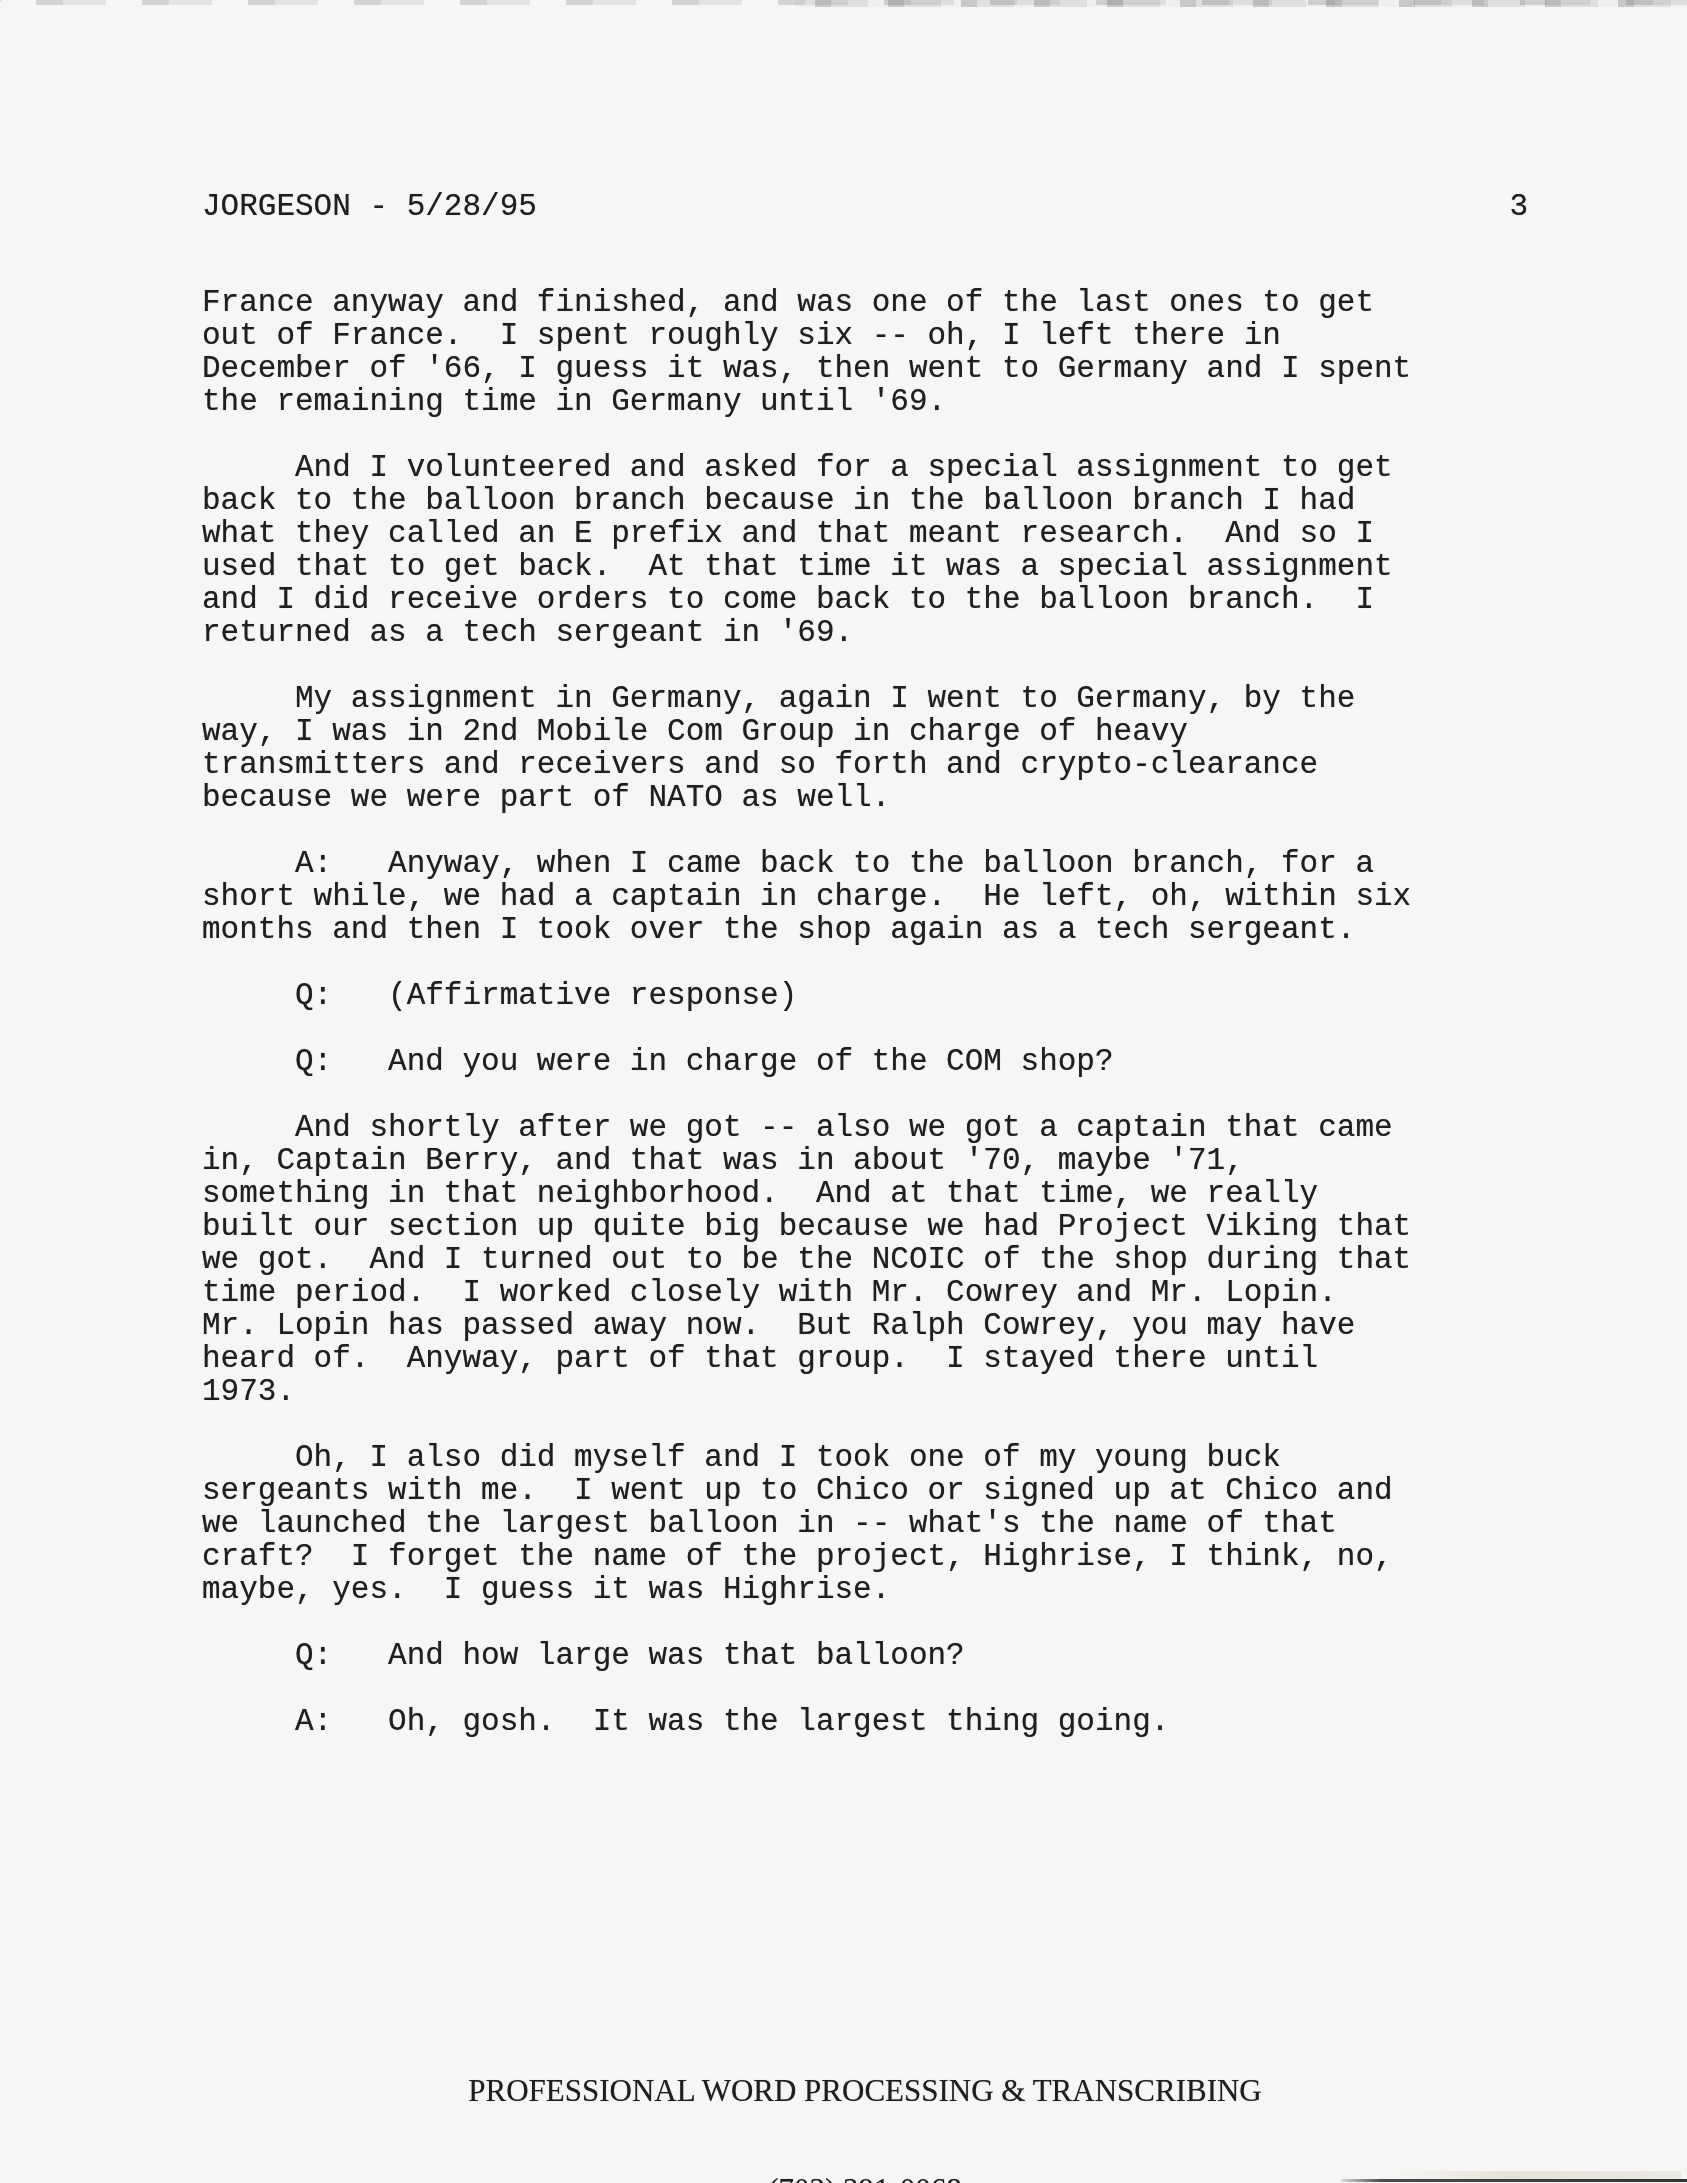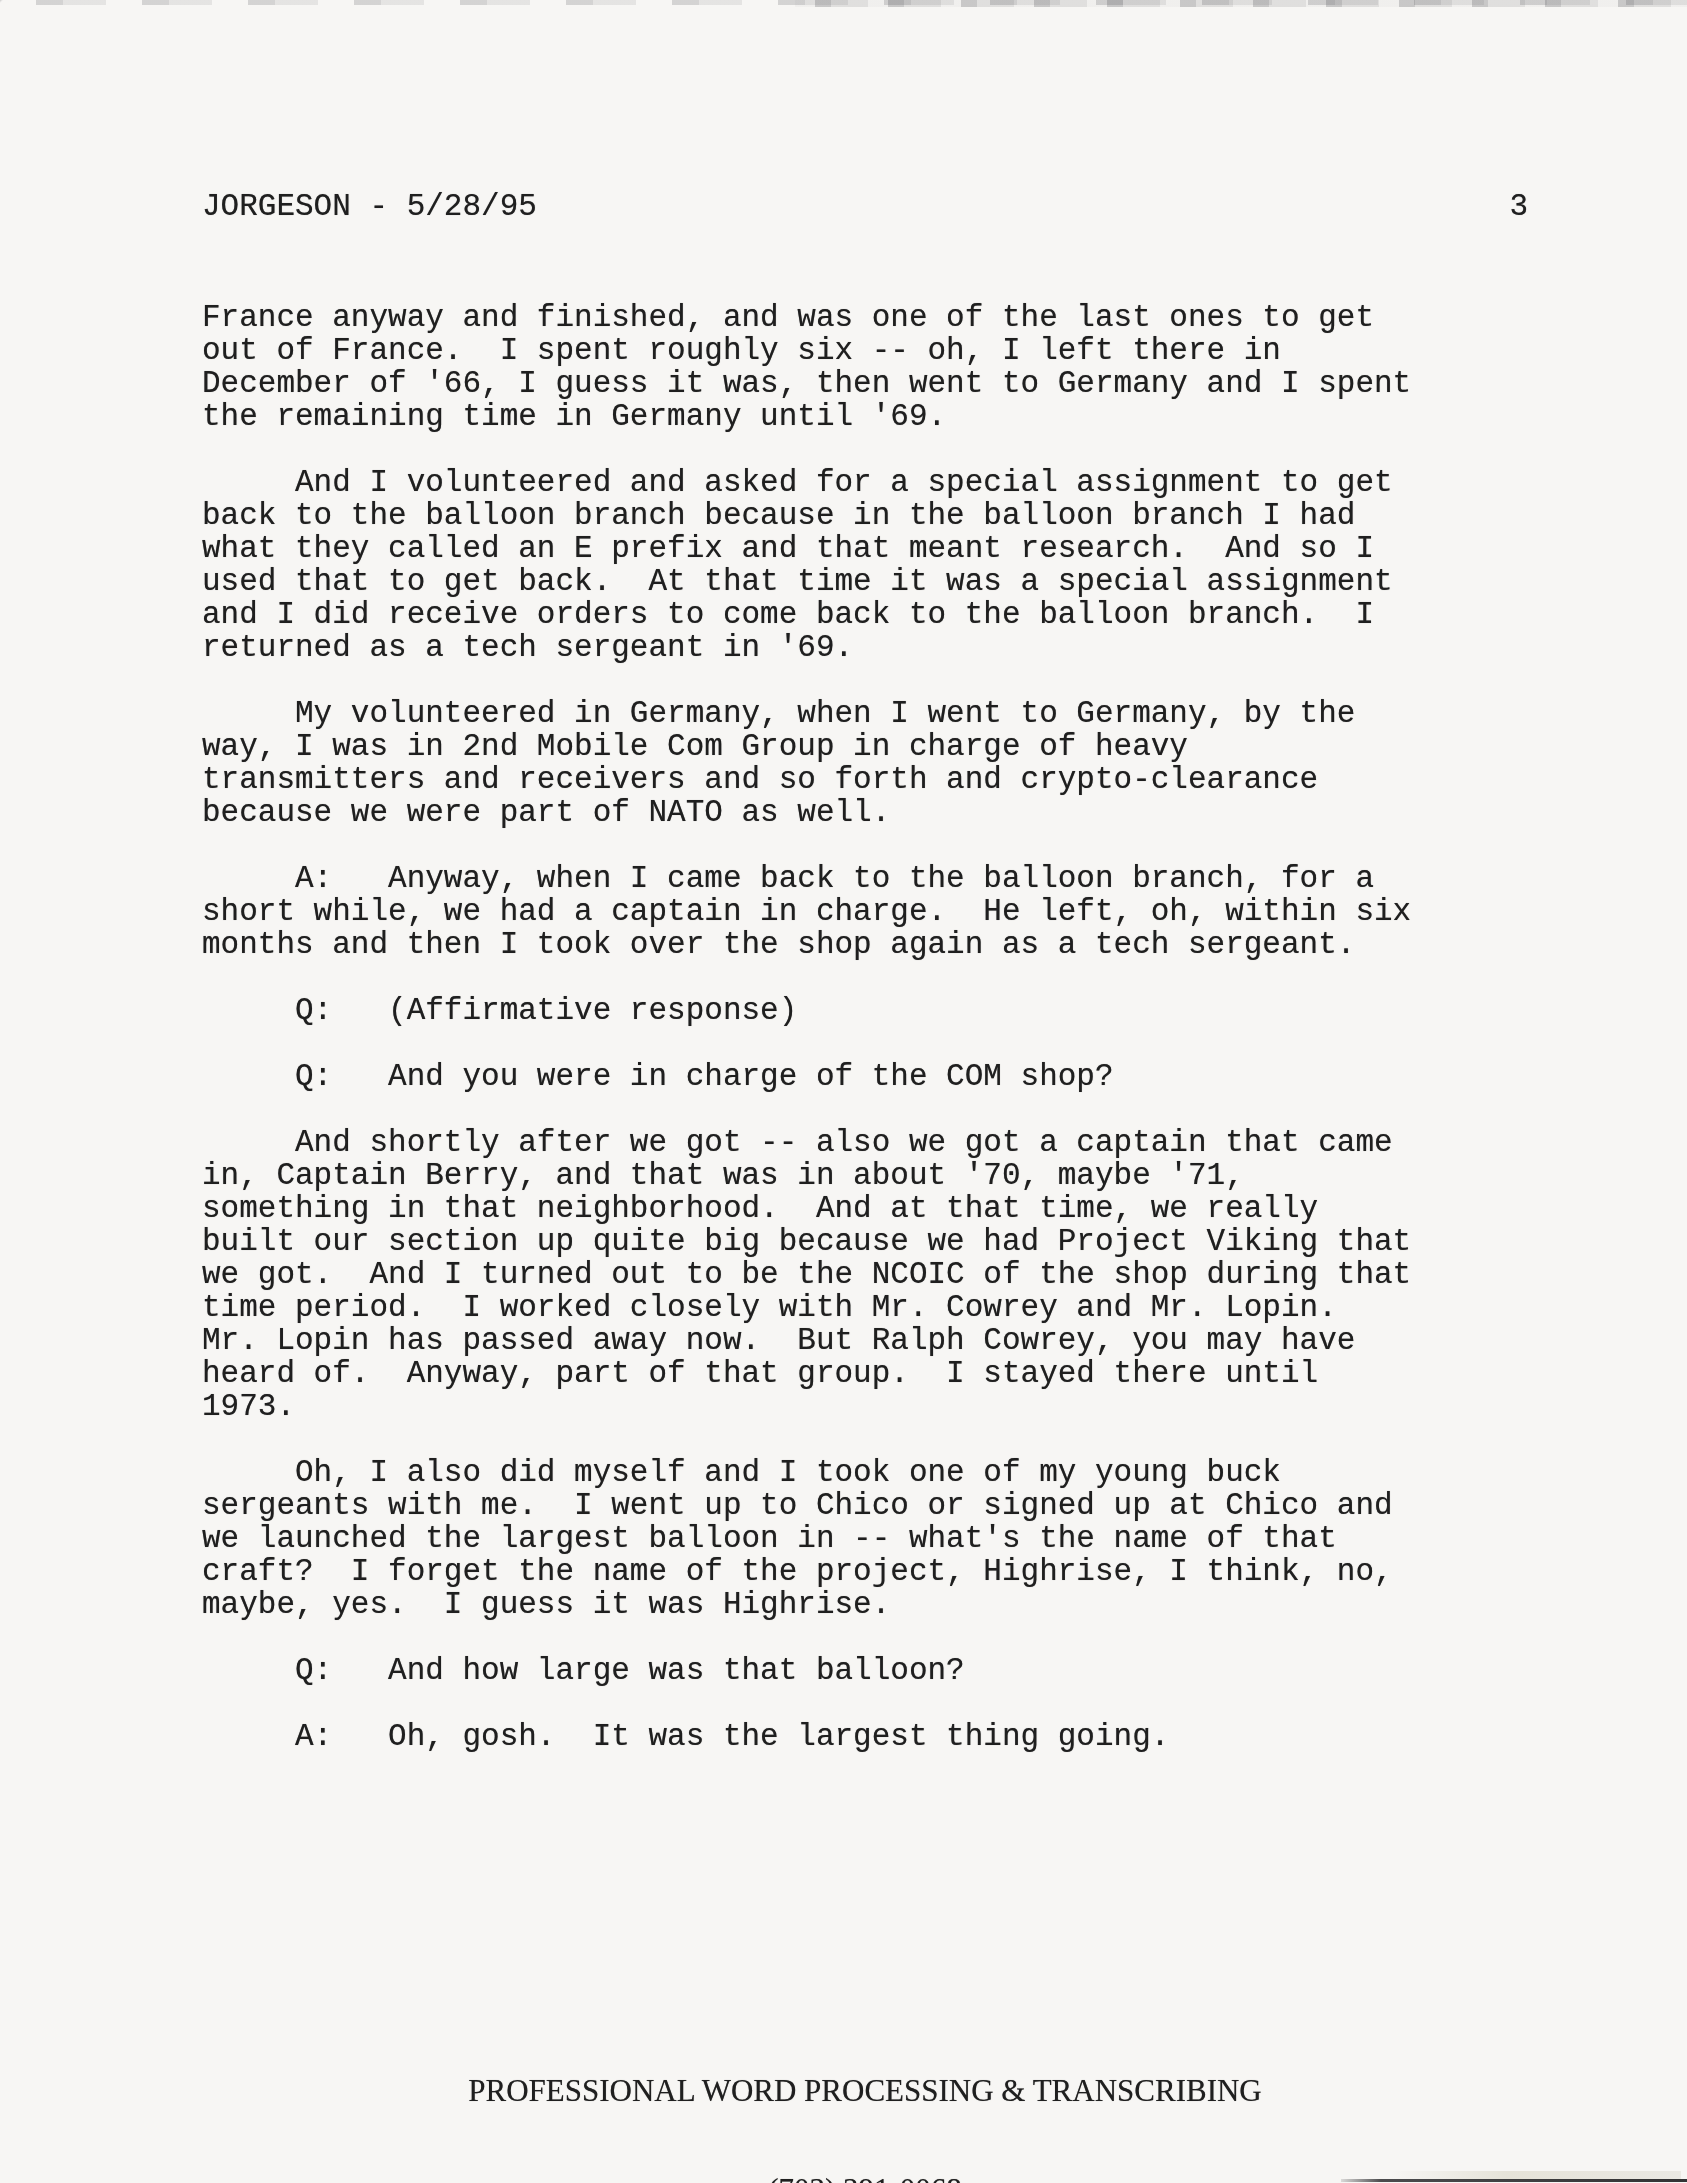--- a/index.html
+++ b/index.html
@@ -78,21 +78,21 @@
     white-space: pre;
   }
   .doc-body {
     position: absolute;
     top: 285px;
     left: 202px;
     width: 1365px;
   }
   .para {
     white-space: pre-wrap;
-    margin: 16px 0 33px 0;
+    margin: 1px 0 33px 0;
   }
   .doc-footer {
     position: absolute;
     top: 2008px;
     left: 202px;
     width: 1326px;
     text-align: center;
     white-space: pre;
   }
   .doc-footer .footer-line {
@@ -120,21 +120,21 @@
     <div class="para">France anyway and finished, and was one of the last ones to get
 out of France.  I spent roughly six -- oh, I left there in
 December of '66, I guess it was, then went to Germany and I spent
 the remaining time in Germany until '69.</div>
     <div class="para">     And I volunteered and asked for a special assignment to get
 back to the balloon branch because in the balloon branch I had
 what they called an E prefix and that meant research.  And so I
 used that to get back.  At that time it was a special assignment
 and I did receive orders to come back to the balloon branch.  I
 returned as a tech sergeant in '69.</div>
-    <div class="para">     My volunteered in Germany, when I went to Germany, by the
+    <div class="para">     My assignment in Germany, again I went to Germany, by the
 way, I was in 2nd Mobile Com Group in charge of heavy
 transmitters and receivers and so forth and crypto-clearance
 because we were part of NATO as well.</div>
     <div class="para">     A:   Anyway, when I came back to the balloon branch, for a
 short while, we had a captain in charge.  He left, oh, within six
 months and then I took over the shop again as a tech sergeant.</div>
     <div class="para">     Q:   (Affirmative response)</div>
     <div class="para">     Q:   And you were in charge of the COM shop?</div>
     <div class="para">     And shortly after we got -- also we got a captain that came
 in, Captain Berry, and that was in about '70, maybe '71,

